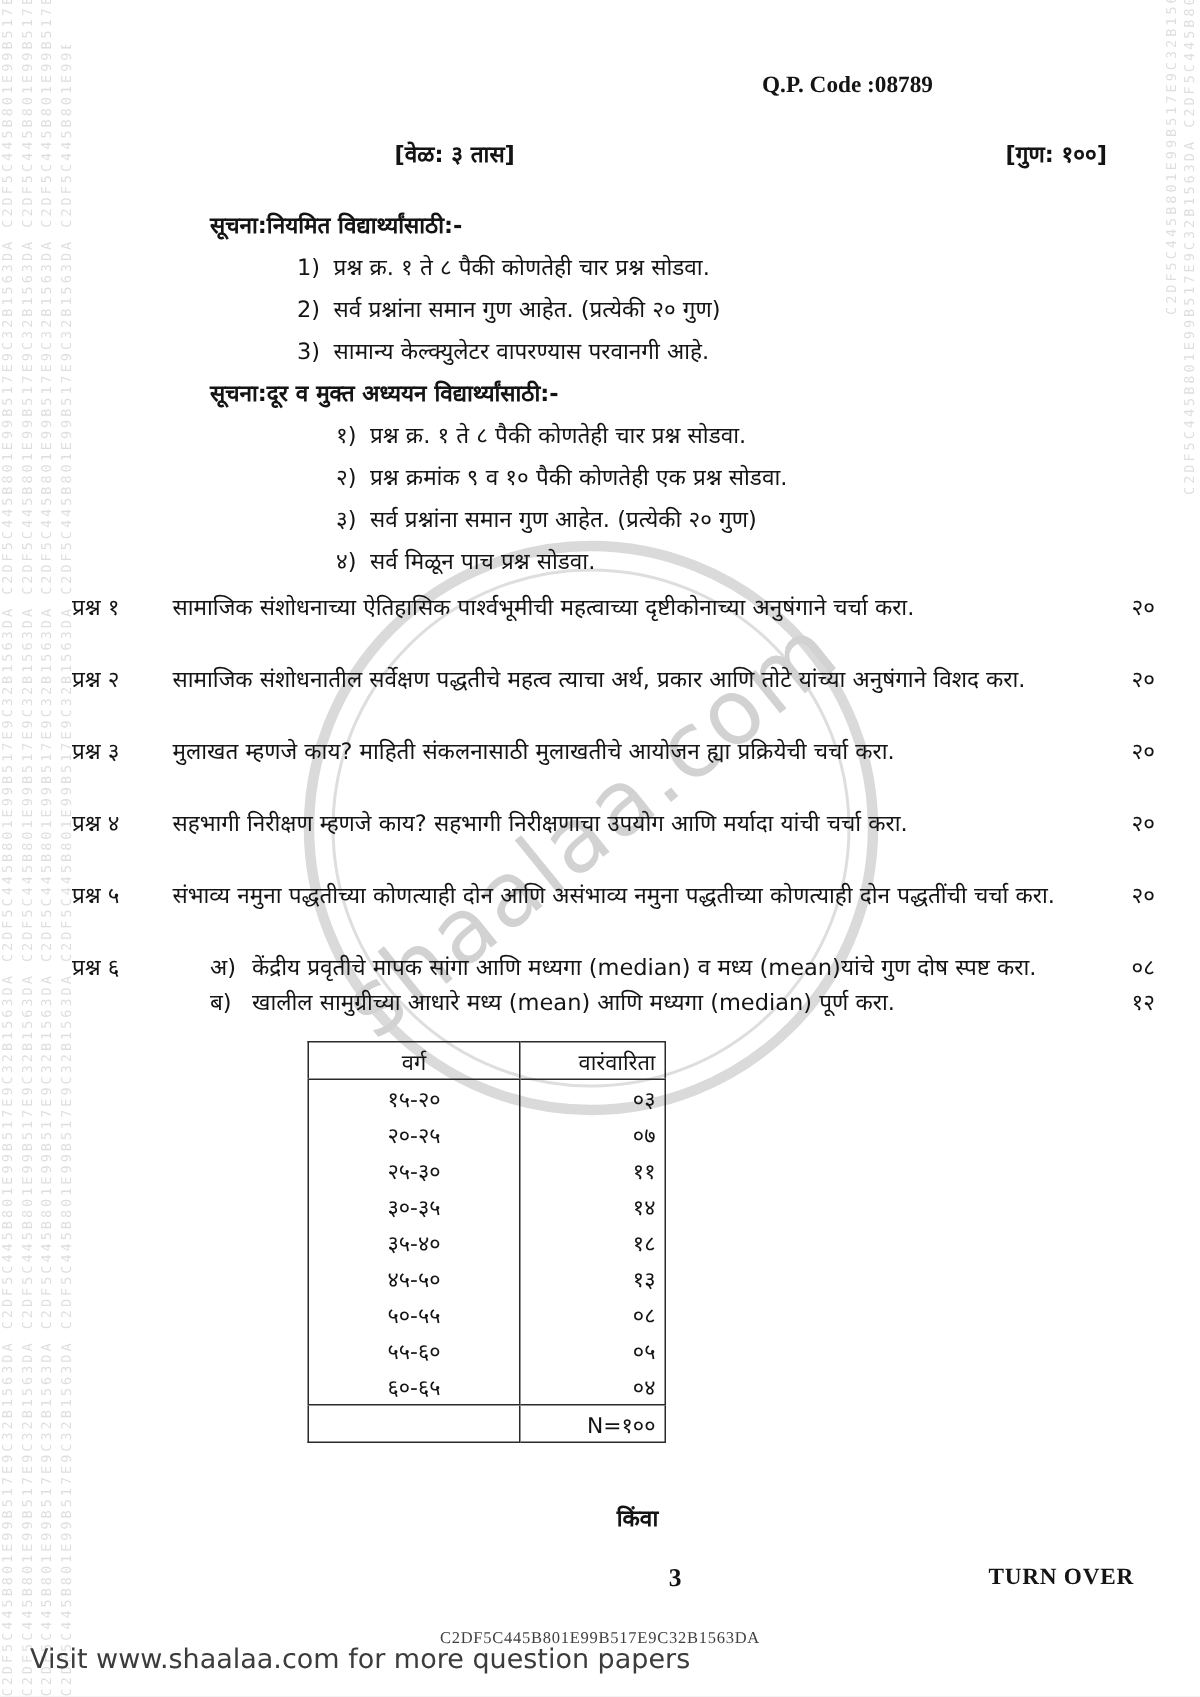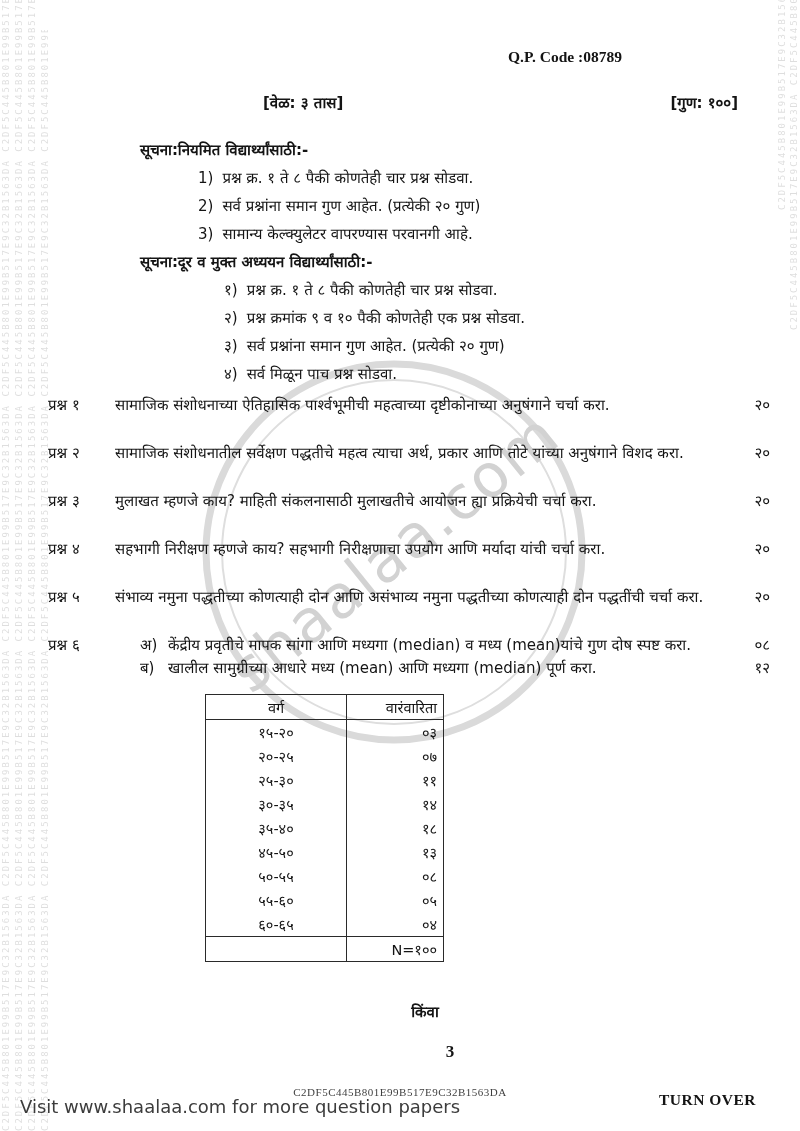--- a/index.html
+++ b/index.html
@@ -68,21 +68,21 @@
   .freq-table{border:1.5px solid #2a2a2a;}
   .freq-table th:first-child,.freq-table td:first-child{width:128px;}
   .freq-table th:last-child,.freq-table td:last-child{width:84px;border-left:1.5px solid #2a2a2a;text-align:right;}
   .freq-table thead th{border-bottom:1.5px solid #2a2a2a;}
   .freq-table tr.total-row td{border-top:1.5px solid #2a2a2a;}
 
   .or-label{position:absolute;left:340px;top:1001px;width:170px;text-align:center;font-weight:700;font-size:15px;}
 
   
   .page-number{position:absolute;left:420px;top:1042px;width:60px;text-align:center;font-family:"Liberation Serif",serif;font-weight:700;font-size:17px;}
-  .turn-over{position:absolute;right:44px;top:1043px;font-family:"Liberation Serif",serif;font-weight:700;font-size:15.5px;letter-spacing:0.5px;margin-top:48px;}
+  .turn-over{position:absolute;right:44px;top:1043px;font-family:"Liberation Serif",serif;font-weight:700;font-size:15.5px;letter-spacing:0.5px;}
   .footer-hash{position:absolute;left:0;top:1086px;width:800px;text-align:center;font-family:"Liberation Serif",serif;font-size:11px;color:#3f3f3f;letter-spacing:0.5px;}
   .visit-line{position:absolute;left:20px;top:1096px;font-size:18px;color:#3c3c3c;}
 </style>
 </head>
 <body>
 
 <div class="page">
 
   <div class="watermark">
     <svg viewBox="0 0 392 392" width="392" height="392">

